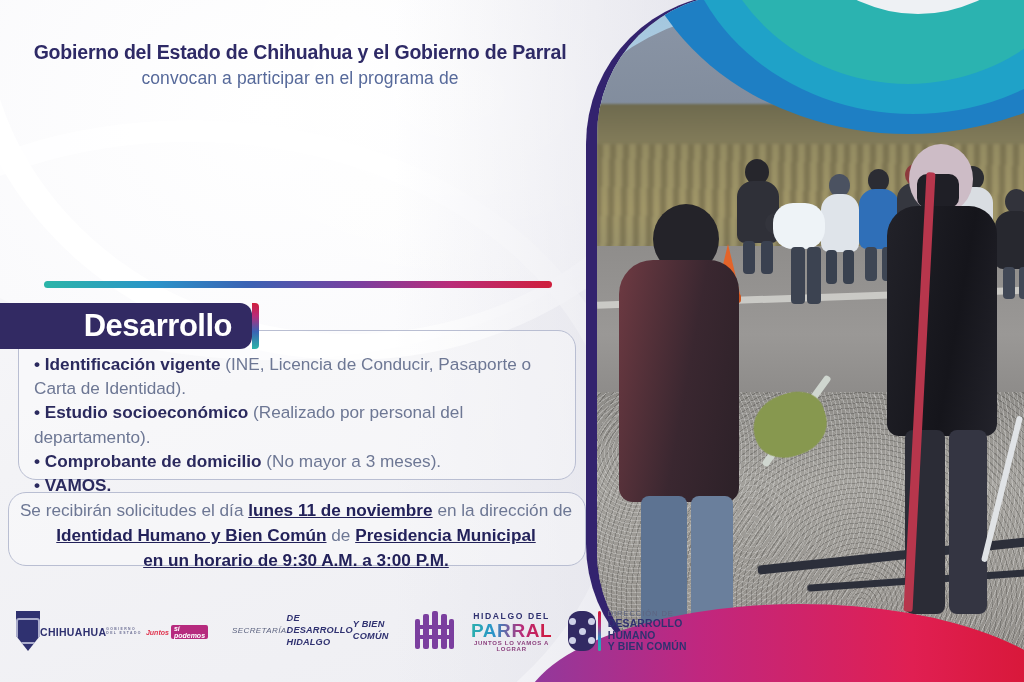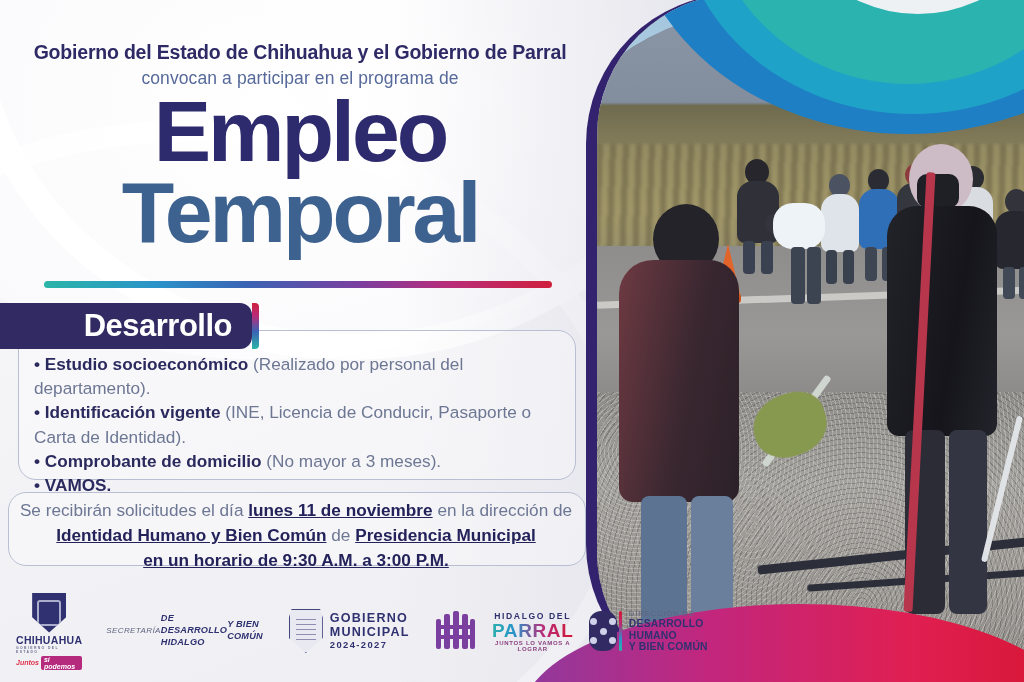--- a/index.html
+++ b/index.html
@@ -107,21 +107,21 @@
   .note-box{position:absolute;left:8px;top:492px;width:576px;height:72px;
     border:1.6px solid #b9bed2;border-radius:18px;background:rgba(255,255,255,.35);}
   .note{position:absolute;left:8px;top:498px;width:576px;text-align:center;
     font-size:17.2px;line-height:25px;color:#6d7794;}
   .note b{color:#23225a;font-weight:bold;text-decoration:underline;}
 
   
   .footer{position:absolute;left:0;top:596px;width:600px;height:70px;display:flex;align-items:center;}
   .logo{display:flex;align-items:center;}
 
-  .chih{display:flex;flex-direction:column;align-items:center;margin-left:16px;}
+  .chih{display:flex;flex-direction:row;align-items:center;margin-left:16px;}
   .chih-shield{width:34px;height:40px;background:#2f3170;
     clip-path:polygon(50% 0,100% 0,100% 62%,50% 100%,0 62%,0 0);
     display:flex;align-items:center;justify-content:center;}
   .chih-shield-in{width:20px;height:22px;border:2px solid #b9bbd6;border-radius:3px;opacity:.9;}
   .chih-name{font-size:10.5px;font-weight:bold;color:#2f3170;letter-spacing:.3px;margin-top:1px;}
   .chih-sub{font-size:3.4px;font-weight:bold;color:#6a6d93;letter-spacing:1.4px;}
   .chih-tag{margin-top:2px;display:flex;align-items:center;}
   .chih-tag .j{font-size:7px;color:#e0354f;font-weight:bold;font-style:italic;}
   .chih-tag .p{font-size:7px;color:#ffffff;background:#b62a7e;padding:0 3px;margin-left:2px;font-weight:bold;font-style:italic;border-radius:2px;}
 
@@ -262,42 +262,38 @@
     </div>
   </div>
 
   <div class="blob-pink"></div>
 
   <div class="panel">
 
     <div class="kicker">Gobierno del Estado de Chihuahua y el Gobierno de Parral</div>
     <div class="subkicker">convocan a participar en el programa de</div>
 
-    <div class="title-block">
-      <div class="t1">Empleo</div>
-      <div class="t2">Temporal</div>
-    </div>
 
     <div class="rule"></div>
 
     <div class="req-box"></div>
 
     <div class="req-tab">
       <span class="req-tab-label">Desarrollo</span>
     </div>
     <div class="req-tab-stripe"></div>
 
     <div class="req-list">
       <div class="req-line">
         <span class="bullet">•</span>
-        <b>Estudio socioeconómico</b><span> (Realizado por personal del departamento).</span>
+        <b>Identificación vigente</b><span> (INE, Licencia de Conducir, Pasaporte o Carta de Identidad).</span>
       </div>
       <div class="req-line">
         <span class="bullet">•</span>
-        <b>Identificación vigente</b><span> (INE, Licencia de Conducir, Pasaporte o Carta de Identidad).</span>
+        <b>Estudio socioeconómico</b><span> (Realizado por personal del departamento).</span>
       </div>
       <div class="req-line">
         <span class="bullet">•</span>
         <b>Comprobante de domicilio</b><span> (No mayor a 3 meses).</span>
       </div>
       <div class="req-line">
         <span class="bullet">•</span>
         <b>VAMOS.</b><span></span>
       </div>
     </div>
@@ -323,28 +319,20 @@
       </div>
 
       <div class="divider-v"></div>
 
       <div class="logo sec-text">
         <div class="sec-1">SECRETARÍA</div>
         <div class="sec-2">DE DESARROLLO HIDALGO</div>
         <div class="sec-2">Y BIEN COMÚN</div>
       </div>
 
-      <div class="gm">
-        <div class="gm-shield"></div>
-        <div class="gm-text">
-          <div class="gm-1">GOBIERNO</div>
-          <div class="gm-1">MUNICIPAL</div>
-          <div class="gm-2">2024-2027</div>
-        </div>
-      </div>
 
       <div class="pr">
         <div class="pr-icon">
           <i style="left:2px;top:8px;width:5px;height:30px;"></i>
           <i style="left:10px;top:3px;width:6px;height:35px;"></i>
           <i style="left:19px;top:0px;width:6px;height:38px;"></i>
           <i style="left:28px;top:3px;width:6px;height:35px;"></i>
           <i style="left:36px;top:8px;width:5px;height:30px;"></i>
           <i style="left:2px;top:14px;width:39px;height:4px;"></i>
           <i style="left:2px;top:24px;width:39px;height:4px;"></i>

